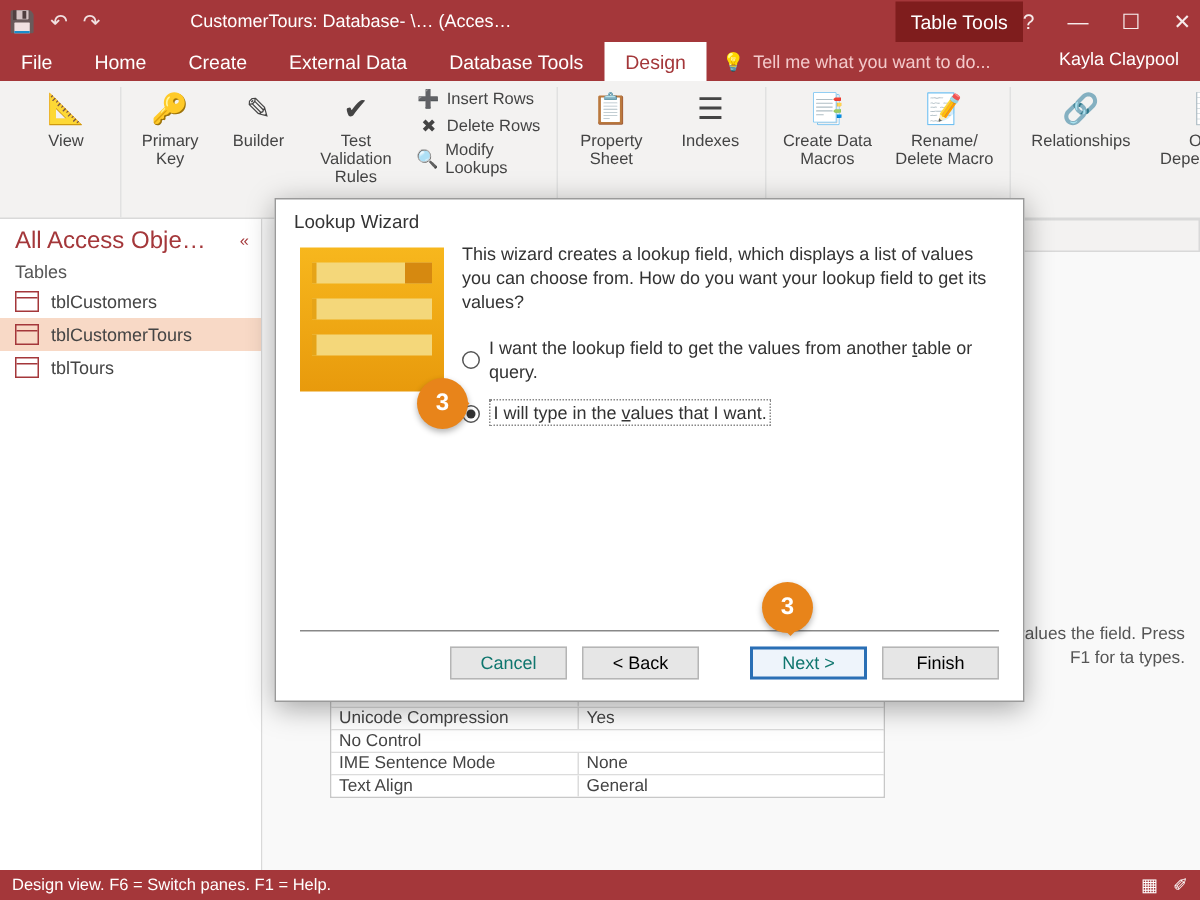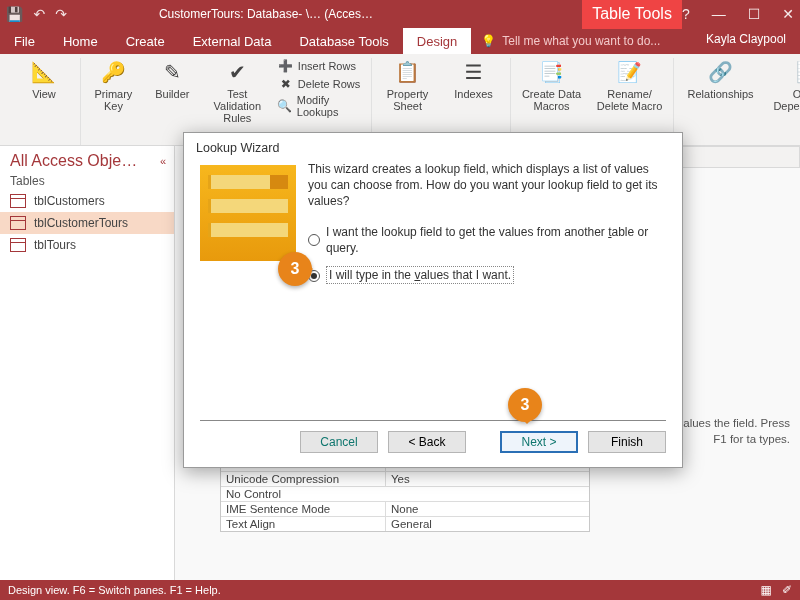--- a/index.html
+++ b/index.html
@@ -2,22 +2,22 @@
 <html><head>
 <meta charset="utf-8">
 <style>
   * { box-sizing: border-box; margin: 0; padding: 0; font-family: "Segoe UI", Arial, sans-serif; }
   body { width: 800px; height: 600px; background: #f3f3f3; position: relative; overflow: hidden; font-size: 12px; color: #444; }
 
   
   .titlebar { height: 28px; background: #a4373a; color: #fff; display: flex; align-items: center; padding: 0 6px; }
   .titlebar .qat { display: flex; gap: 10px; align-items: center; }
   .titlebar .qat span { opacity: .85; font-size: 14px; }
-  .titlebar .title { flex: 1; text-align: left; margin-left: 92px; font-size: 12px; white-space: nowrap; overflow: hidden; }
-  .titlebar .tt { background: #ef4444; padding: 6px 10px; font-size: 16px; }
+  .titlebar .title { flex: 1; text-align: left; margin-left: 60px; font-size: 12px; white-space: nowrap; overflow: hidden; }
+  .titlebar .tt { background: #7f1d1d; padding: 6px 10px; font-size: 13px; }
   .titlebar .win { display: flex; gap: 22px; margin-left: auto; font-size: 14px; }
   .titlebar .win span { opacity: .9; }
 
   
   .tabsrow { height: 26px; background: #a4373a; color: #fff; display: flex; align-items: stretch; font-size: 13px; }
   .tabsrow .tab { padding: 4px 14px; cursor: pointer; display: flex; align-items: center; }
   .tabsrow .tab.design { background: #fff; color: #a4373a; }
   .tabsrow .tell { flex: 1; display: flex; align-items: center; color: #f3c9ca; font-size: 12px; gap: 6px; padding-left: 10px; }
   .tabsrow .user { padding: 4px 14px; font-size: 12px; }
 

